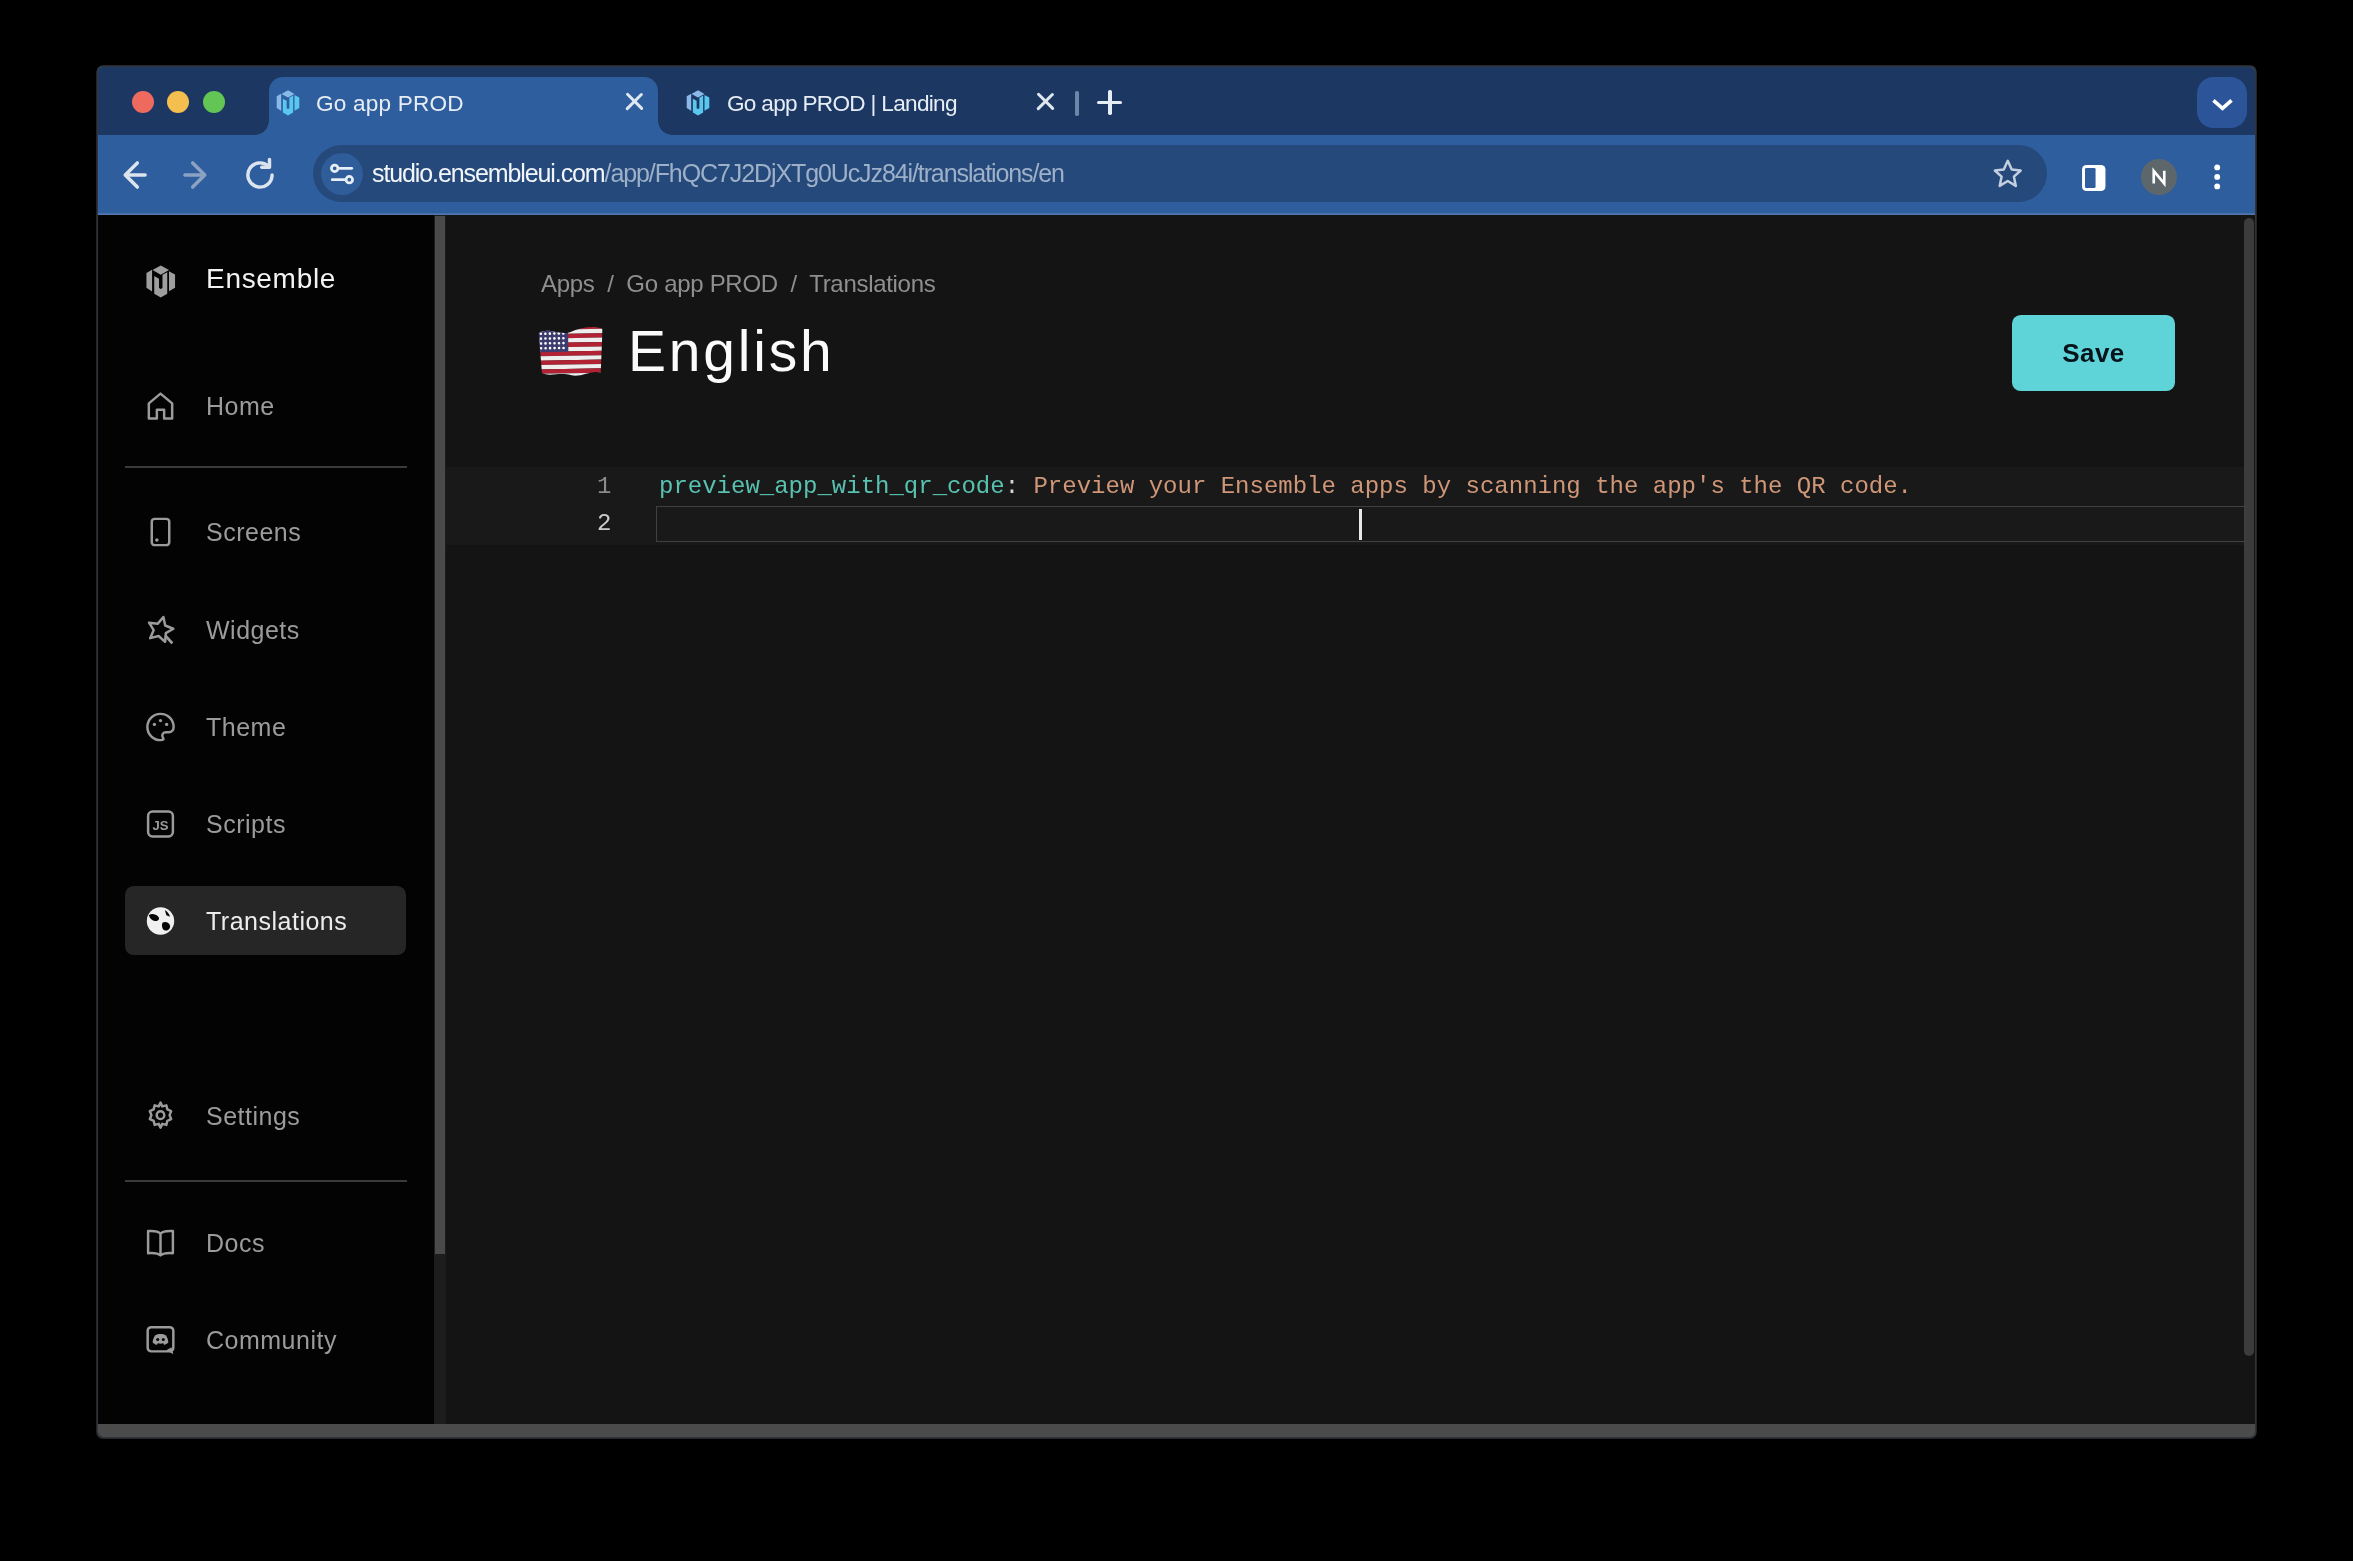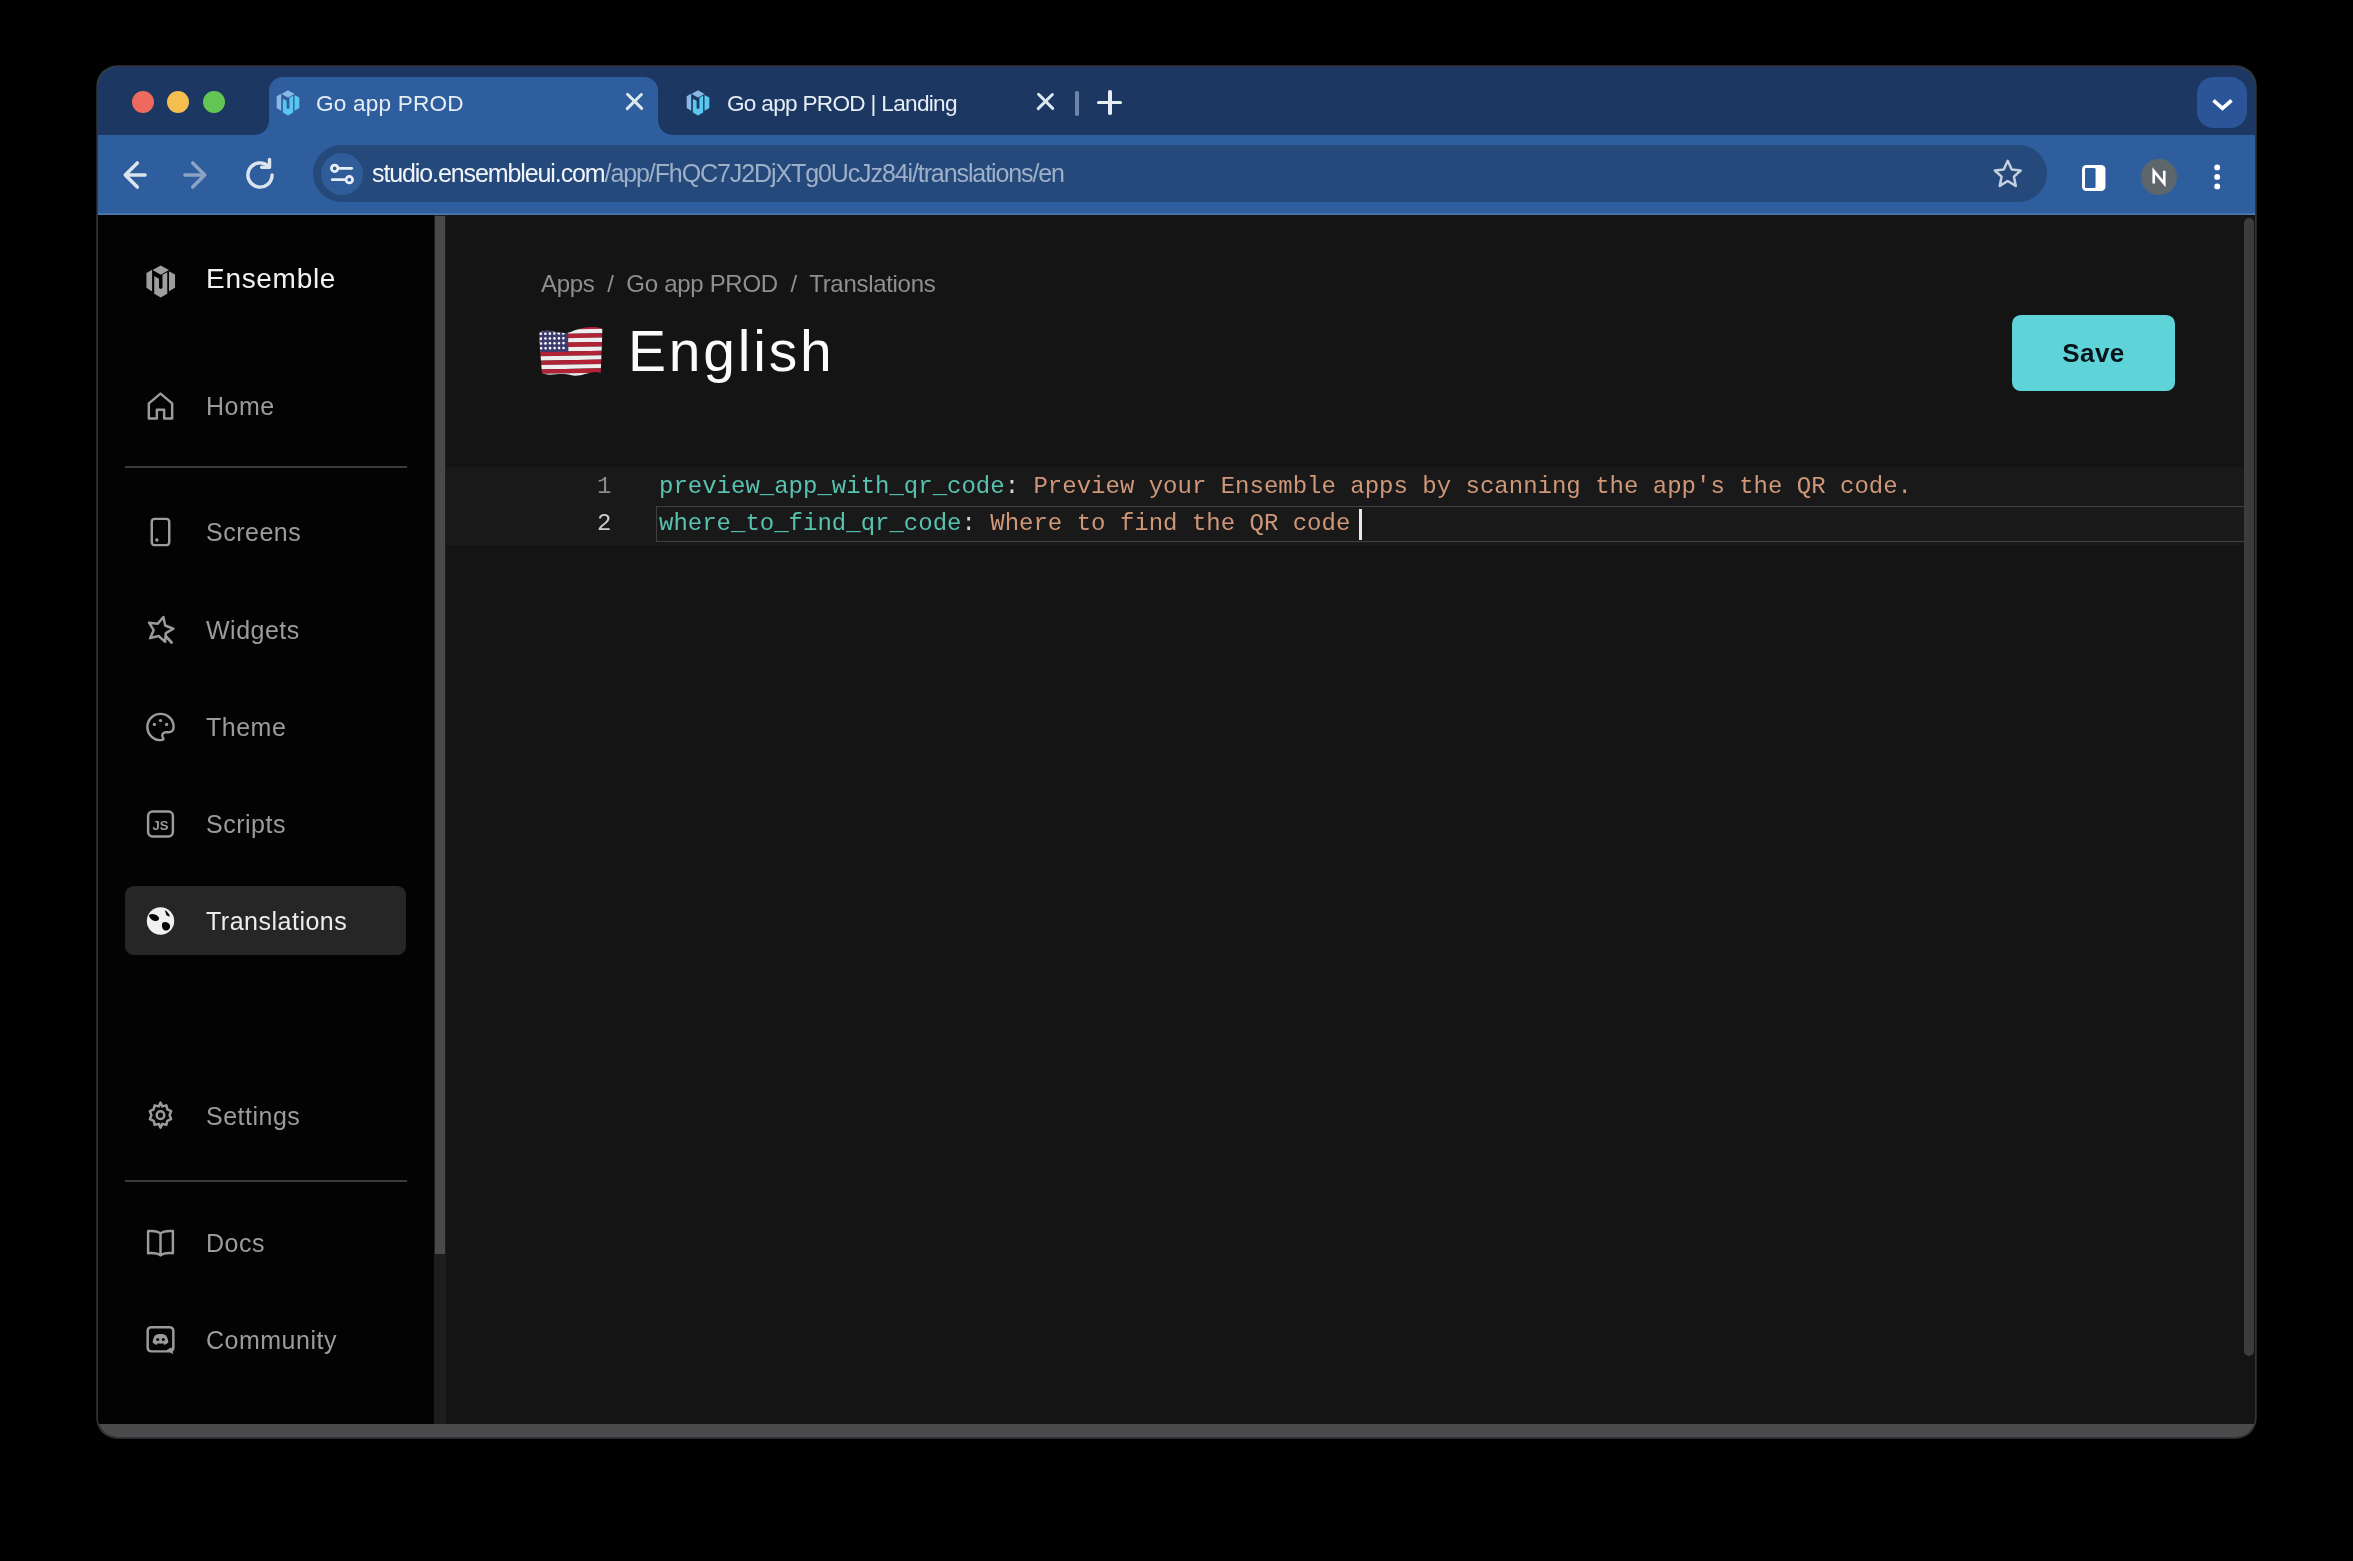--- a/index.html
+++ b/index.html
@@ -1,17 +1,17 @@
 <!DOCTYPE html>
 <html style="font-size:14px"><head>
 <meta charset="utf-8">
 <style>
   * { margin:0; padding:0; box-sizing:border-box; }
   html,body { width:2354px; height:1562px; background:#000; font-family:"Liberation Sans", sans-serif; overflow:hidden; }
-  .win { position:absolute; left:98px; top:67px; width:2157px; height:1370px; border-radius:19px; background:#14532d; overflow:hidden; box-shadow: inset 0 1.7px 0 rgba(255,255,255,0.22), 0 0 0 1.7px rgba(140,150,165,0.35); }
+  .win { position:absolute; left:98px; top:67px; width:2157px; height:1370px; border-radius:5px; background:#14532d; overflow:hidden; box-shadow: inset 0 1.7px 0 rgba(255,255,255,0.22), 0 0 0 1.7px rgba(140,150,165,0.35); }
   .abs { position:absolute; }
 
   
   .tabbar { position:absolute; left:0; top:0; width:100%; height:68px; background:#1c3862; }
   .light { position:absolute; top:24px; width:22px; height:22px; border-radius:50%; }
   .tab { position:absolute; left:171px; top:9.6px; width:389px; height:58px; background:#2f5e9e; border-radius:14px 14px 0 0; }
   .tab .curve { position:absolute; bottom:0; width:14px; height:14px; }
   .tab .curve.l { left:-14px; background:radial-gradient(circle at 0 0, rgba(0,0,0,0) 13.5px, #2f5e9e 14px); }
   .tab .curve.r { right:-14px; background:radial-gradient(circle at 14px 0, rgba(0,0,0,0) 13.5px, #2f5e9e 14px); }
   .tabtitle { position:absolute; top:23.5px; font-size:22.6px; color:#e7edf5; white-space:nowrap; letter-spacing:0.2px;}
@@ -289,19 +289,18 @@
         </g>
       </svg>
     <div class="h1">English</div>
     <div class="savebtn">Save</div>
 
     <div class="editor"></div>
     <div class="focusbox"></div>
     <div class="codeline gut" style="left:499px; top:254px;">1</div>
     <div class="codeline gut" style="left:499px; top:291px; color:#cccccc;">2</div>
     <div class="codeline" style="left:561px; top:254px;"><span class="k">preview_app_with_qr_code</span><span class="c">:</span><span class="v"> Preview your Ensemble apps by scanning the app's the QR code.</span></div>
-    <div class="codeline" style="left:561px; top:291px;"><span class="k">where_to_find_qr_code</span><span class="c">:</span><span class="v"> Where to find the QR code</span></div>
     <div class="caret"></div>
   </div>
 
   <div class="hbar"></div>
 </div>
 
 
 </body></html>

